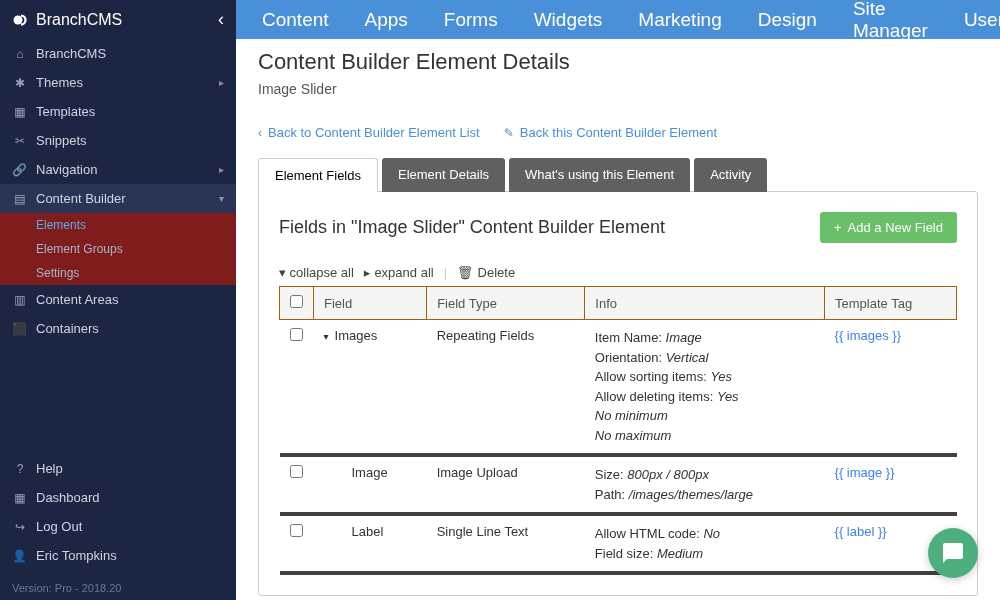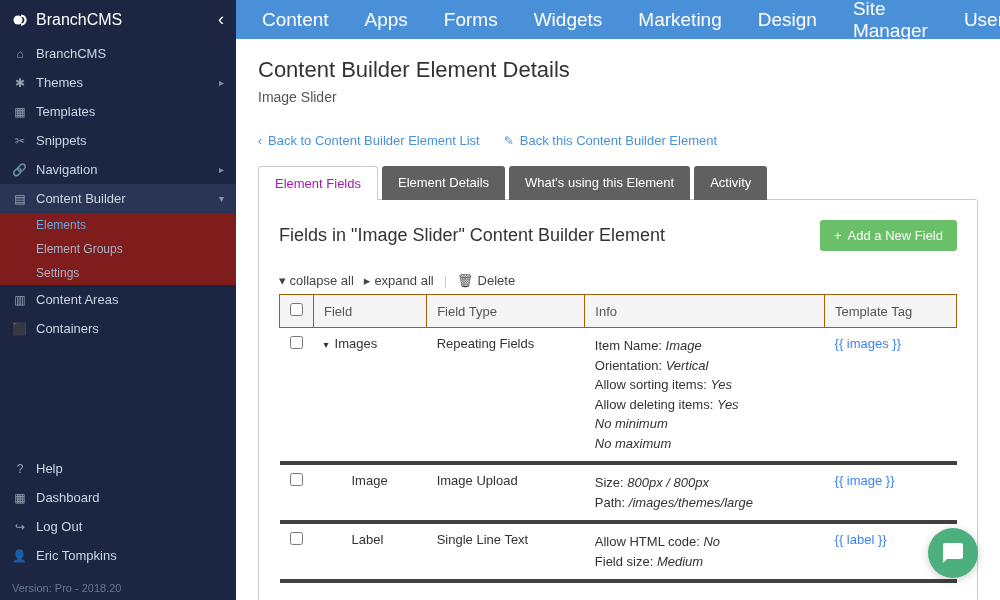--- a/index.html
+++ b/index.html
@@ -22,31 +22,31 @@
 .sidebar-sub .sidebar-subitem.active { color: #5da9e9; }
 .sidebar-footer { padding-bottom: 6px; }
 .sidebar-version { padding: 6px 12px; font-size: 11px; color: #6b7794; }
 
 
 .main { flex: 1; display: flex; flex-direction: column; overflow: hidden; }
 .topbar { height: 39px; background: #4a90d9; display: flex; align-items: center; padding: 0 8px; }
 .topnav-item { color: #fff; padding: 0 18px; height: 25px; display: flex; align-items: center; font-size: 19px; cursor: pointer; }
 
 
-.content { flex: 1; padding: 18px 22px; overflow: auto; position: relative; }
+.content { flex: 1; padding: 10px 22px; overflow: auto; position: relative; }
 .page-title { font-size: 22px; font-weight: 500; color: #333; margin-bottom: 6px; }
 .page-subtitle { font-size: 14px; color: #555; margin-bottom: 28px; }
 .breadcrumb-actions { display: flex; gap: 24px; margin-bottom: 18px; font-size: 13px; }
 .bc-link { color: #4a90d9; cursor: pointer; display: flex; align-items: center; gap: 6px; }
 .bc-link .bc-icon { font-size: 12px; }
 
 
 .tabs { display: flex; gap: 4px; }
 .tab { padding: 9px 16px; background: #606060; color: #fff; font-size: 13px; cursor: pointer; border-radius: 3px 3px 0 0; }
-.tab.active { background: #fff; color: #a21caf; border: 1px solid #ccc; border-bottom: none; position: relative; z-index: 2; }
+.tab.active { background: #fff; color: #000000; border: 1px solid #ccc; border-bottom: none; position: relative; z-index: 2; }
 .tab-panel { border: 1px solid #ccc; border-radius: 0 3px 3px 3px; margin-top: -1px; padding: 20px; }
 
 .panel-header { display: flex; justify-content: space-between; align-items: center; margin-bottom: 22px; }
 .panel-title { font-size: 18px; font-weight: 400; color: #333; }
 .btn-green { background: #6abf69; color: #fff; border: none; padding: 8px 14px; border-radius: 3px; font-size: 13px; cursor: pointer; display: flex; align-items: center; gap: 6px; }
 
 .table-actions { display: flex; align-items: center; gap: 10px; font-size: 13px; color: #444; margin-bottom: 6px; }
 .ta-link { cursor: pointer; display: flex; align-items: center; gap: 4px; }
 .ta-sep { color: #ccc; }
 

